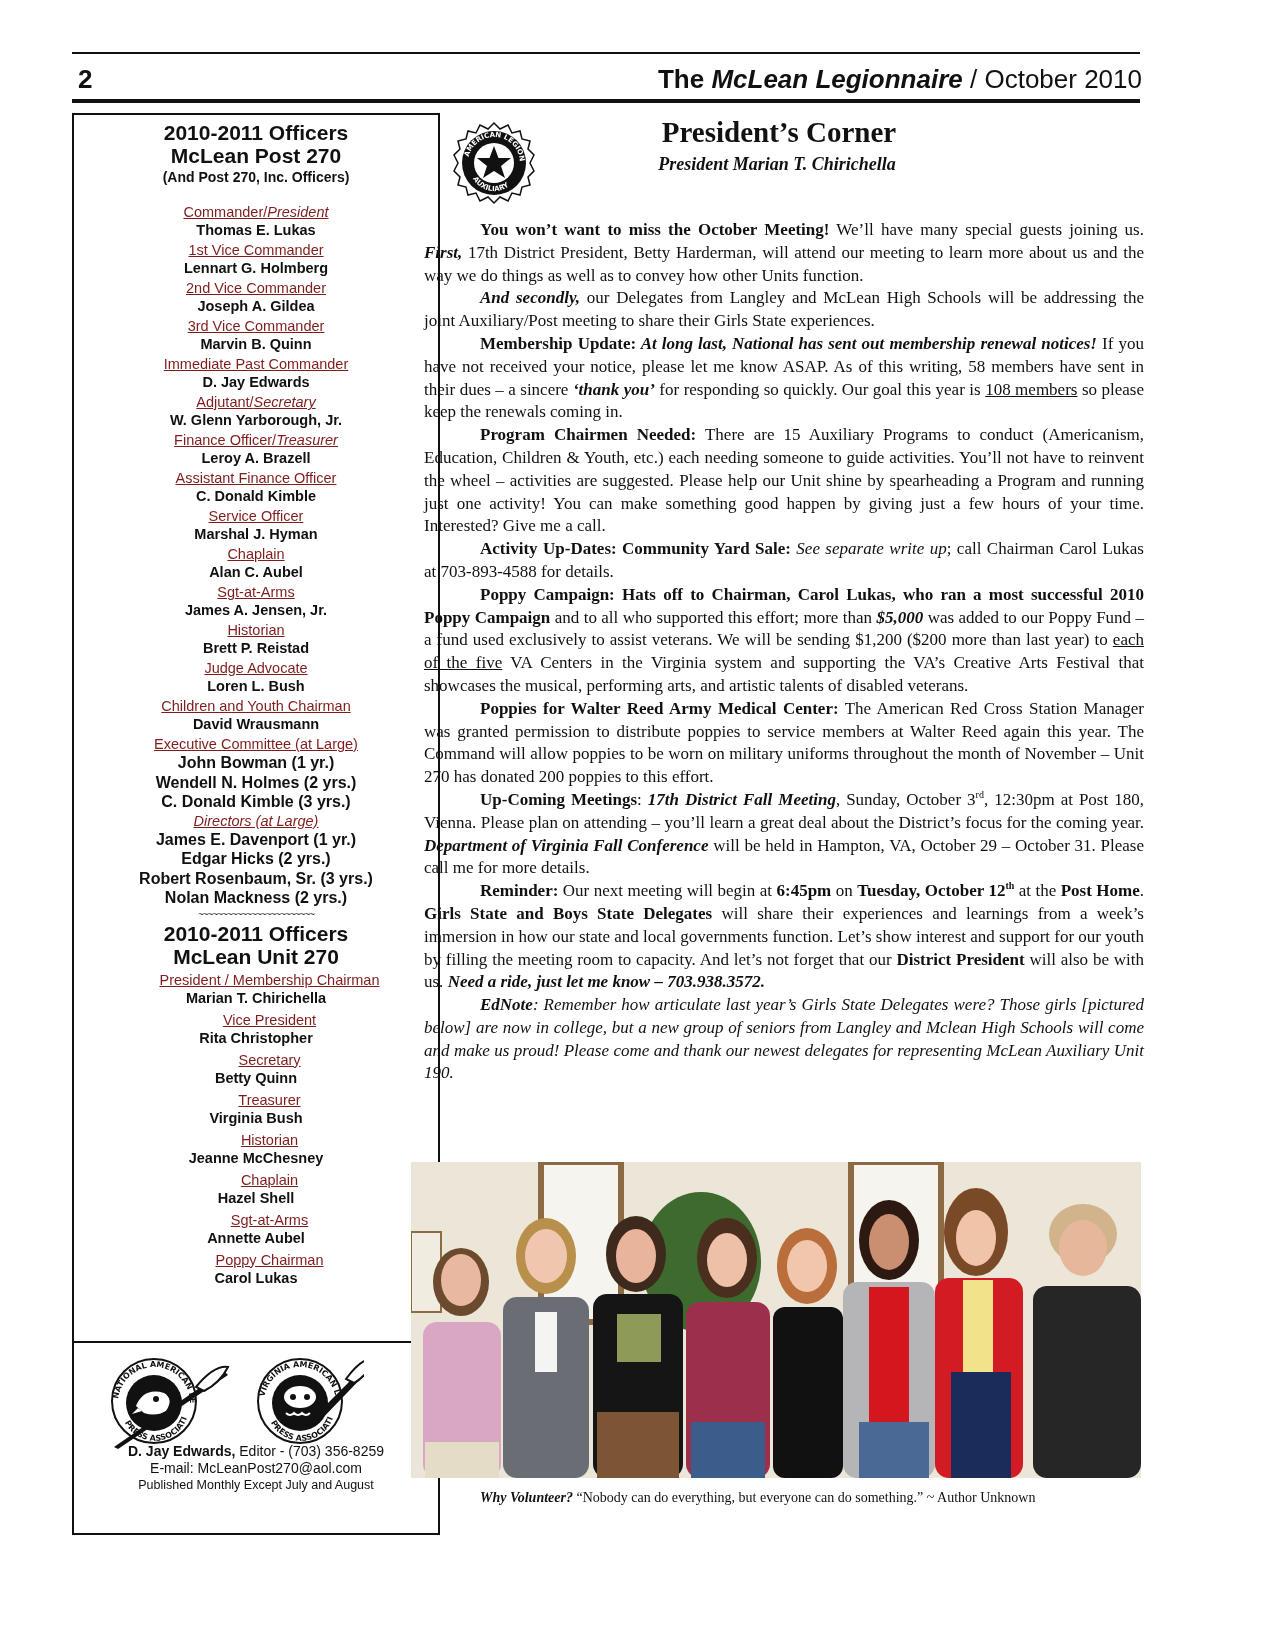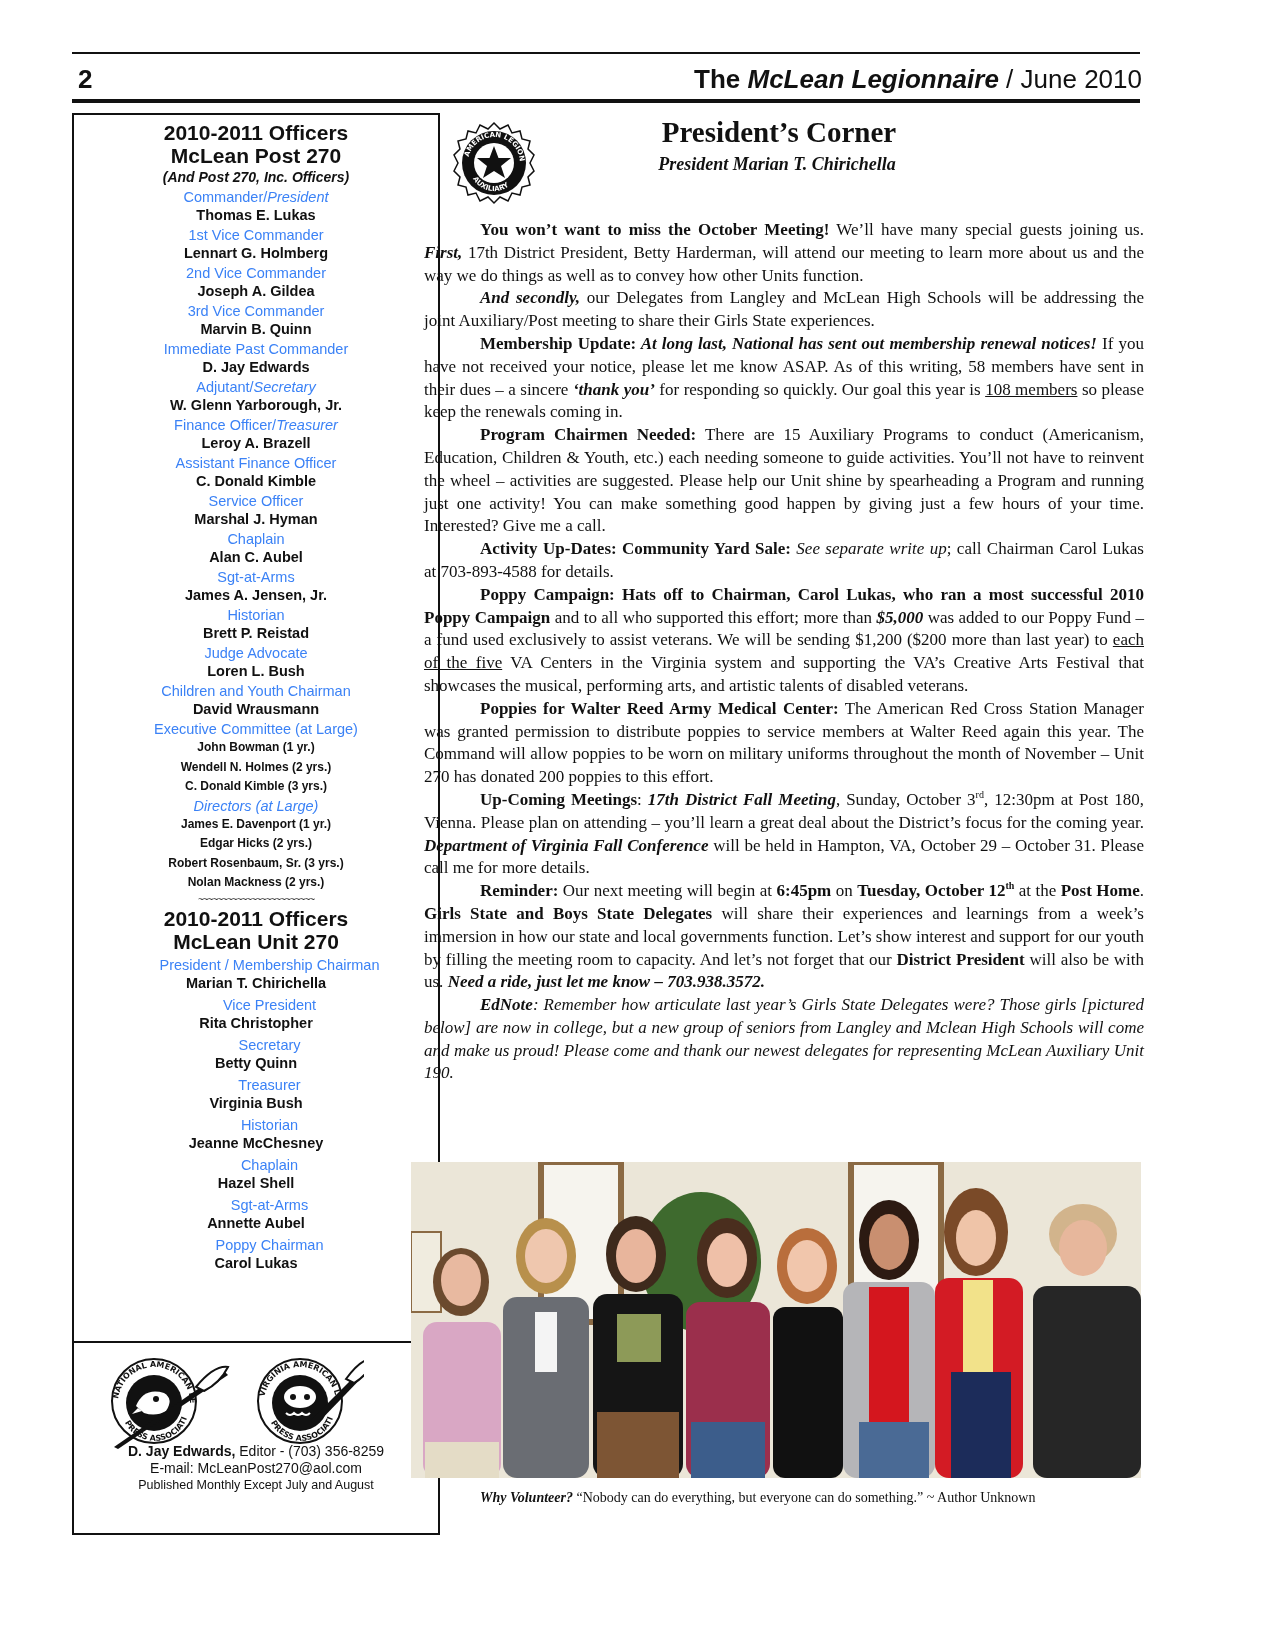--- a/index.html
+++ b/index.html
@@ -8,25 +8,25 @@
   .rule-mid { position: absolute; left: 72px; top: 99px; width: 1068px; height: 4px; background: #111; }
   .page-num { position: absolute; left: 78px; top: 64px; font-family: "Liberation Sans", sans-serif; font-weight: bold; font-size: 26px; }
   .masthead { position: absolute; right: 133px; top: 64px; font-family: "Liberation Sans", sans-serif; font-size: 26px; }
   .masthead .b { font-weight: bold; }
   .masthead .bi { font-weight: bold; font-style: italic; }
 
   
   .sidebar { position: absolute; left: 72px; top: 113px; width: 368px; height: 1422px; border: 2px solid #111; font-family: "Liberation Sans", sans-serif; text-align: center; }
   .sb-inner { padding-top: 6px; }
   .sb-title { font-weight: bold; font-size: 21px; line-height: 23px; }
-  .sb-sub { font-style: italic; font-weight: bold; font-size: 14px; line-height: 20px; margin-bottom: 1px; }
-  .role { font-size: 14.5px; line-height: 18px; color: #3b82f6; }
+  .sb-sub { font-weight: bold; font-size: 14px; line-height: 20px; margin-bottom: 16px; }
+  .role { font-size: 14.5px; line-height: 18px; color: #7f1d1d; text-decoration: underline; }
   .role i { font-style: italic; }
   .name { font-weight: bold; font-size: 14.5px; line-height: 19px; margin-bottom: 1px; }
-  .name-multi { font-weight: bold; font-size: 12px; line-height: 19.5px; }
+  .name-multi { font-weight: bold; font-size: 16px; line-height: 19.5px; }
   .tilde { font-size: 10px; line-height: 14px; letter-spacing: -1px; color: #333; }
   .unit-block .role { margin-top: 3px; padding-left: 27px; }
   .sb-divider { position: absolute; left: 0; right: 0; top: 1226px; height: 2px; background: #111; }
   .logos { position: absolute; left: 30px; top: 1236px; width: 260px; height: 100px; }
   .sb-footer { position: absolute; left: 0; right: 0; top: 1328px; font-size: 14px; line-height: 17px; }
   .sb-footer .b { font-weight: bold; }
   .sb-footer .small { font-size: 12.5px; }
 
   
   .main { position: absolute; left: 416px; top: 113px; width: 720px; font-family: "Liberation Serif", serif; }
@@ -43,21 +43,21 @@
   .caption { position: absolute; left: 8px; top: 1370px; width: 720px; font-size: 14px; line-height: 29px; text-align: justify; }
   .caption p { text-indent: 56px; }
 </style>
 </head>
 <body>
 
 <div class="rule-top"></div>
 <div class="page-num">2</div>
 <div class="masthead">
   <span class="b">The</span>
-  <span class="bi">McLean Legionnaire</span><span> / </span><span>June 2010</span>
+  <span class="bi">McLean Legionnaire</span><span> / </span><span>October 2010</span>
 </div>
 <div class="rule-mid"></div>
 
 <div class="sidebar">
   <div class="sb-inner">
     <div class="sb-title">2010-2011 Officers</div>
     <div class="sb-title">McLean Post 270</div>
     <div class="sb-sub">(And Post 270, Inc. Officers)</div>
     <div id="post-officers">
         <div class="role">Commander/<i>President</i></div>

